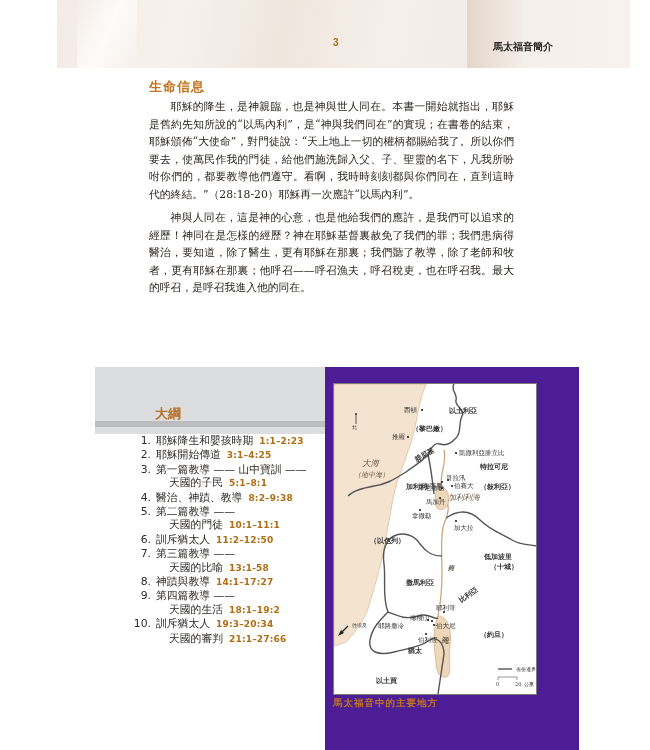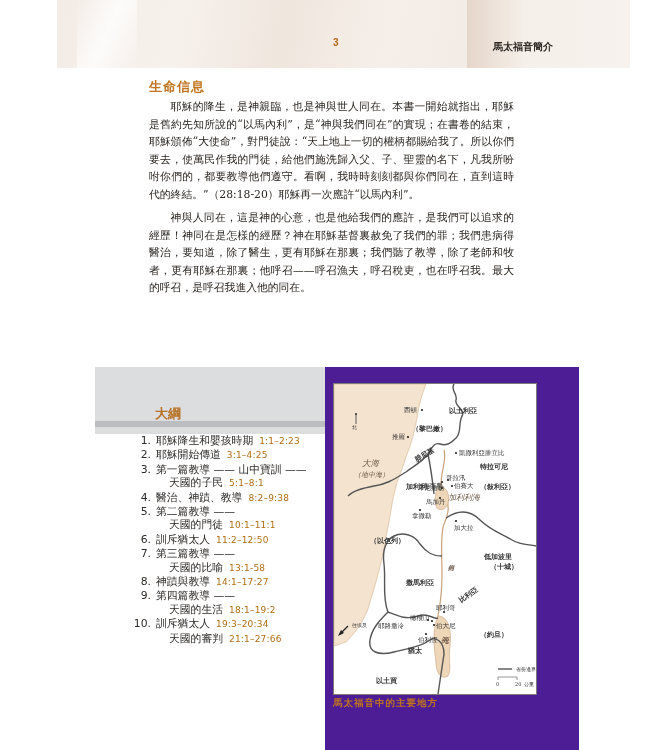--- a/index.html
+++ b/index.html
@@ -29,21 +29,21 @@
   .outline-panel { position:absolute; left:71px; top:367px; width:254px; height:383px; background:#fff; }
   .outline-head { position:absolute; left:0; top:0; width:254px; height:67px; background:#dcdddf;margin-left:24px; }
   .outline-head-bar { position:absolute; left:0; top:54px; width:254px; height:6px; background:#bcbdc0; }
   .outline-title { position:absolute; left:60px; top:38px; font-family:"DejaVu Sans", sans-serif;
     font-size:13px; color:#b8732a; font-weight:bold; }
   .outline-list { position:absolute; left:0; top:67px; width:254px; margin:0; padding:0; list-style:none;
     font-family:"DejaVu Sans", sans-serif; font-size:10.8px; line-height:13.4px; color:#2d2a27; }
   .outline-list li { position:relative; padding-left:85px; white-space:nowrap; }
   .outline-list .num { position:absolute; right:174px; text-align:right; }
   .outline-list .sub { padding-left:98px; }
-  .ref { font-weight:normal; font-size:9px; color:#b06d14; margin-left:6px; letter-spacing:0.2px; }
+  .ref { font-weight:bold; font-size:9px; color:#b06d14; margin-left:6px; letter-spacing:0.2px; }
 
   .map-panel { position:absolute; left:325px; top:367px; width:254px; height:383px; background:#4c1d95; }
   .map-frame { position:absolute; left:8px; top:16px; width:202px; height:310px; background:#fff;
     border:1px solid #7d7a78; overflow:hidden; }
   .map-frame svg { position:absolute; left:0; top:0; }
   .map-label { position:absolute; font-family:"DejaVu Serif", serif; font-size:6.5px; color:#333; white-space:nowrap; }
   .map-label.bold { font-weight:bold; font-size:7px; }
   .map-label.sea { font-style:italic; font-size:8.5px; color:#6e5a48; }
   .map-caption { position:absolute; left:8px; top:330px; font-family:"DejaVu Sans", sans-serif;
     font-size:9.5px; font-weight:bold; color:#c0741f; letter-spacing:1px; }

